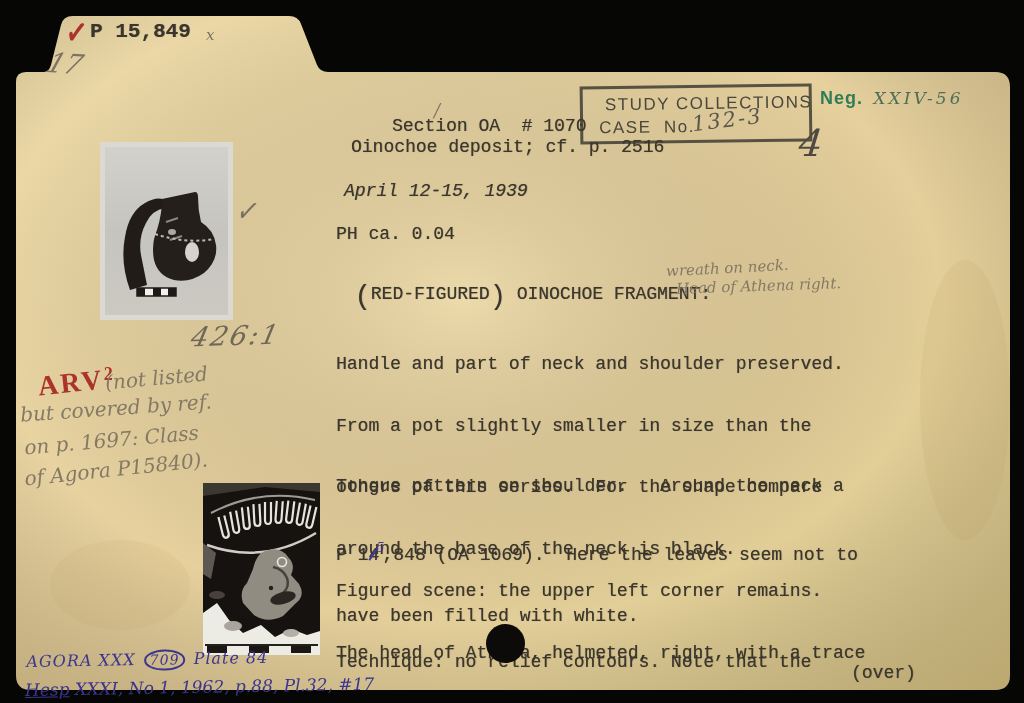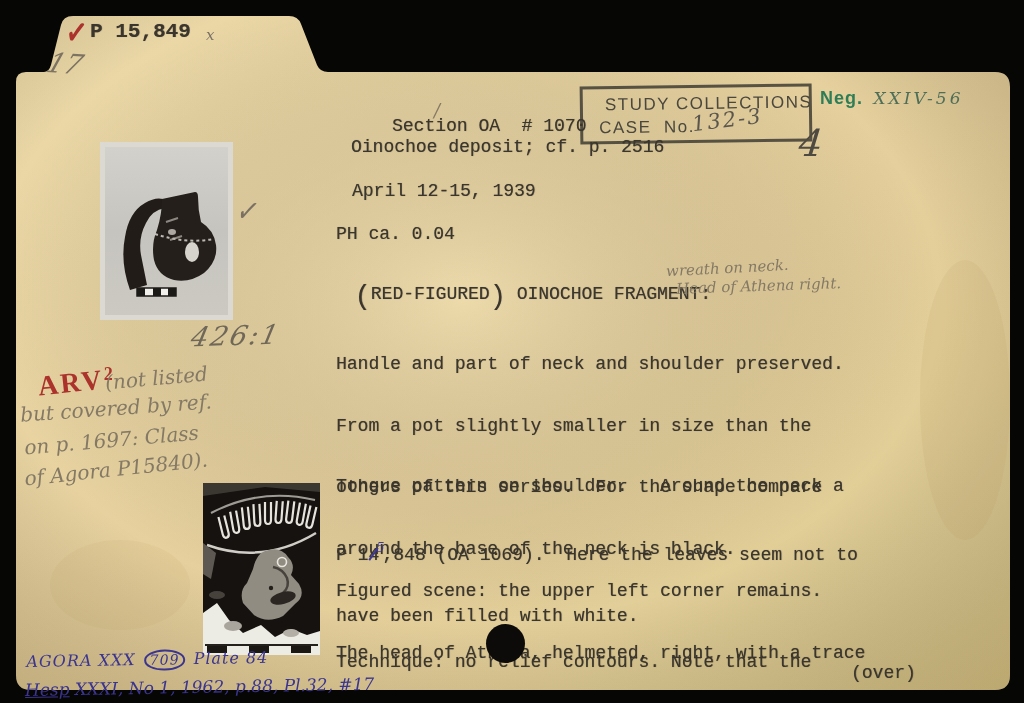--- a/index.html
+++ b/index.html
@@ -88,21 +88,21 @@
 <div class="abs pencil" style="left:799px;top:122px;font-size:37px;color:#4e4a42;transform:skewX(-6deg);">4</div>
 <div class="abs pencil" style="left:434px;top:100px;font-size:18px;">/</div>
 
 <div class="abs" style="left:820px;top:88px;">
   <span style="font-family:'Liberation Sans',sans-serif;font-weight:bold;font-size:18px;color:#2e7d56;letter-spacing:1px;">Neg.</span>
   <span class="greenink" style="font-size:17px;letter-spacing:3px;margin-left:6px;">XXIV-56</span>
 </div>
 
 <div class="abs typed" style="left:352px;top:116px;margin-left:40px;">Section OA  # 1070</div>
 <div class="abs typed" style="left:336px;top:137px;margin-left:15px;">Oinochoe deposit; cf. p. 2516</div>
-<div class="abs typed" style="left:352px;top:181px;">April 12-15, 1939</div>
+<div class="abs typed" style="left:344px;top:181px;font-style:italic;">April 12-15, 1939</div>
 <div class="abs typed" style="left:336px;top:224px;">PH ca. 0.04</div>
 
 <div class="abs typed" style="left:333px;top:263px;">
   <span class="bigparen">(</span><span>RED-FIGURED</span><span class="bigparen">)</span><span> OINOCHOE FRAGMENT:</span>
 </div>
 <div class="abs pencil" style="left:666px;top:259px;font-size:15px;transform:rotate(-3deg);">wreath on neck.</div>
 <div class="abs pencil" style="left:676px;top:277px;font-size:15px;transform:rotate(-2deg);">Head of Athena right.</div>
 
 <div class="abs typed" style="left:336px;top:313px;">
   <span class="ln">Handle and part of neck and shoulder preserved.</span>

